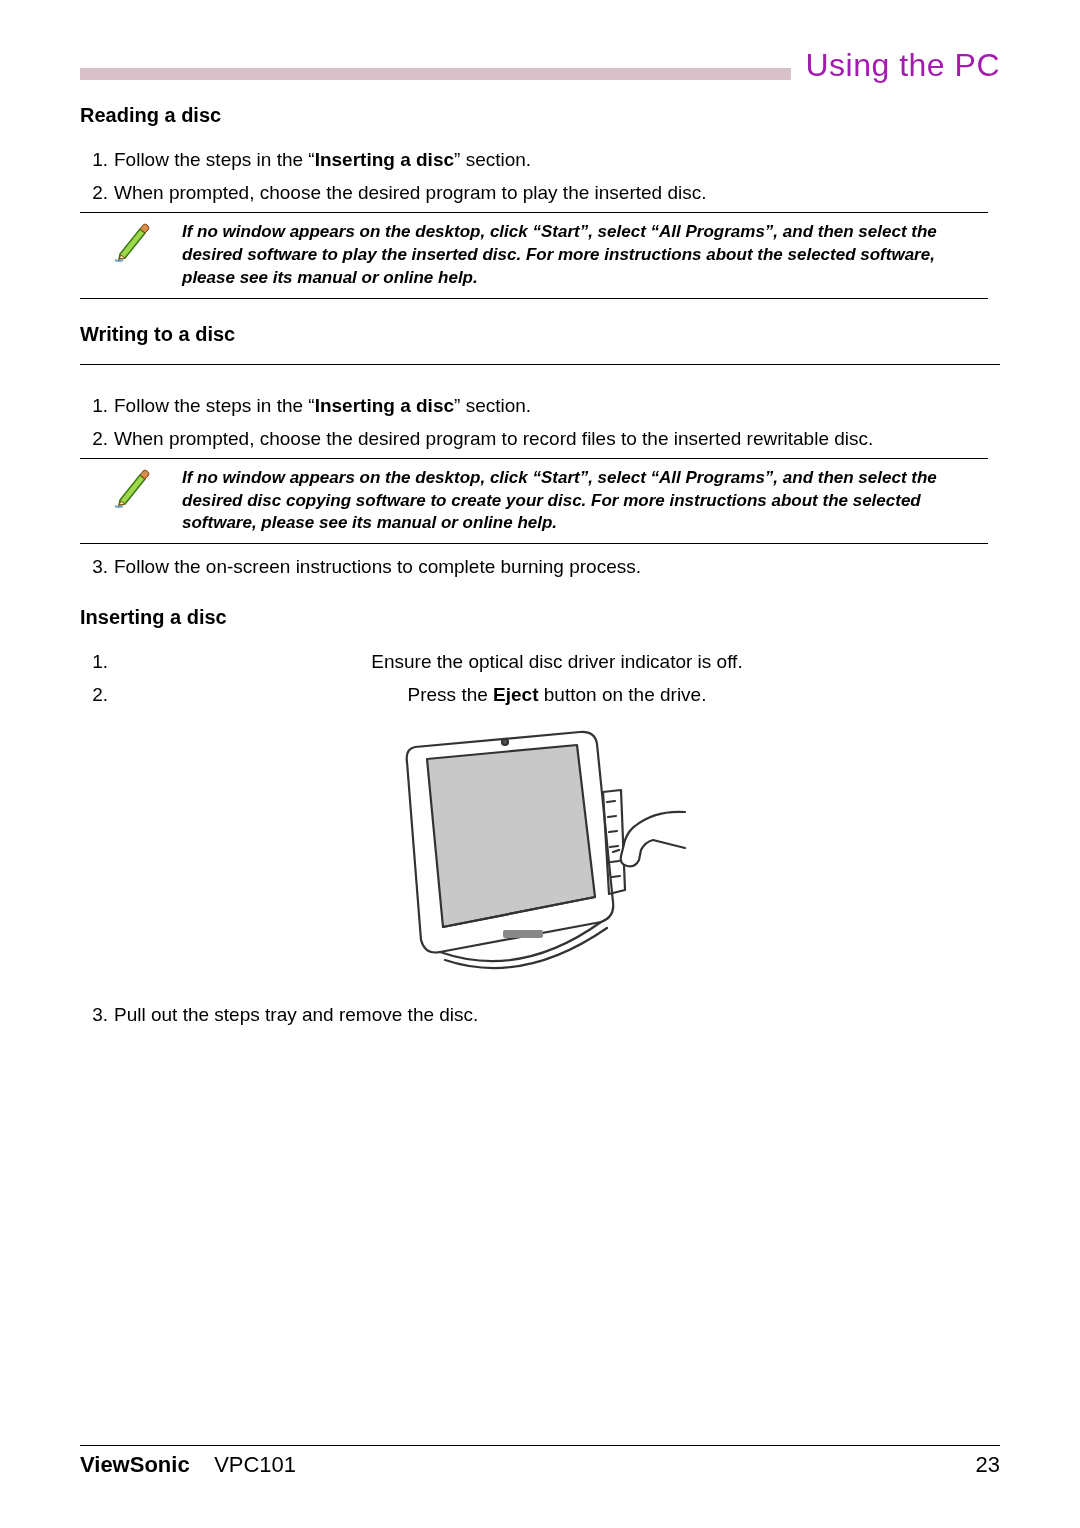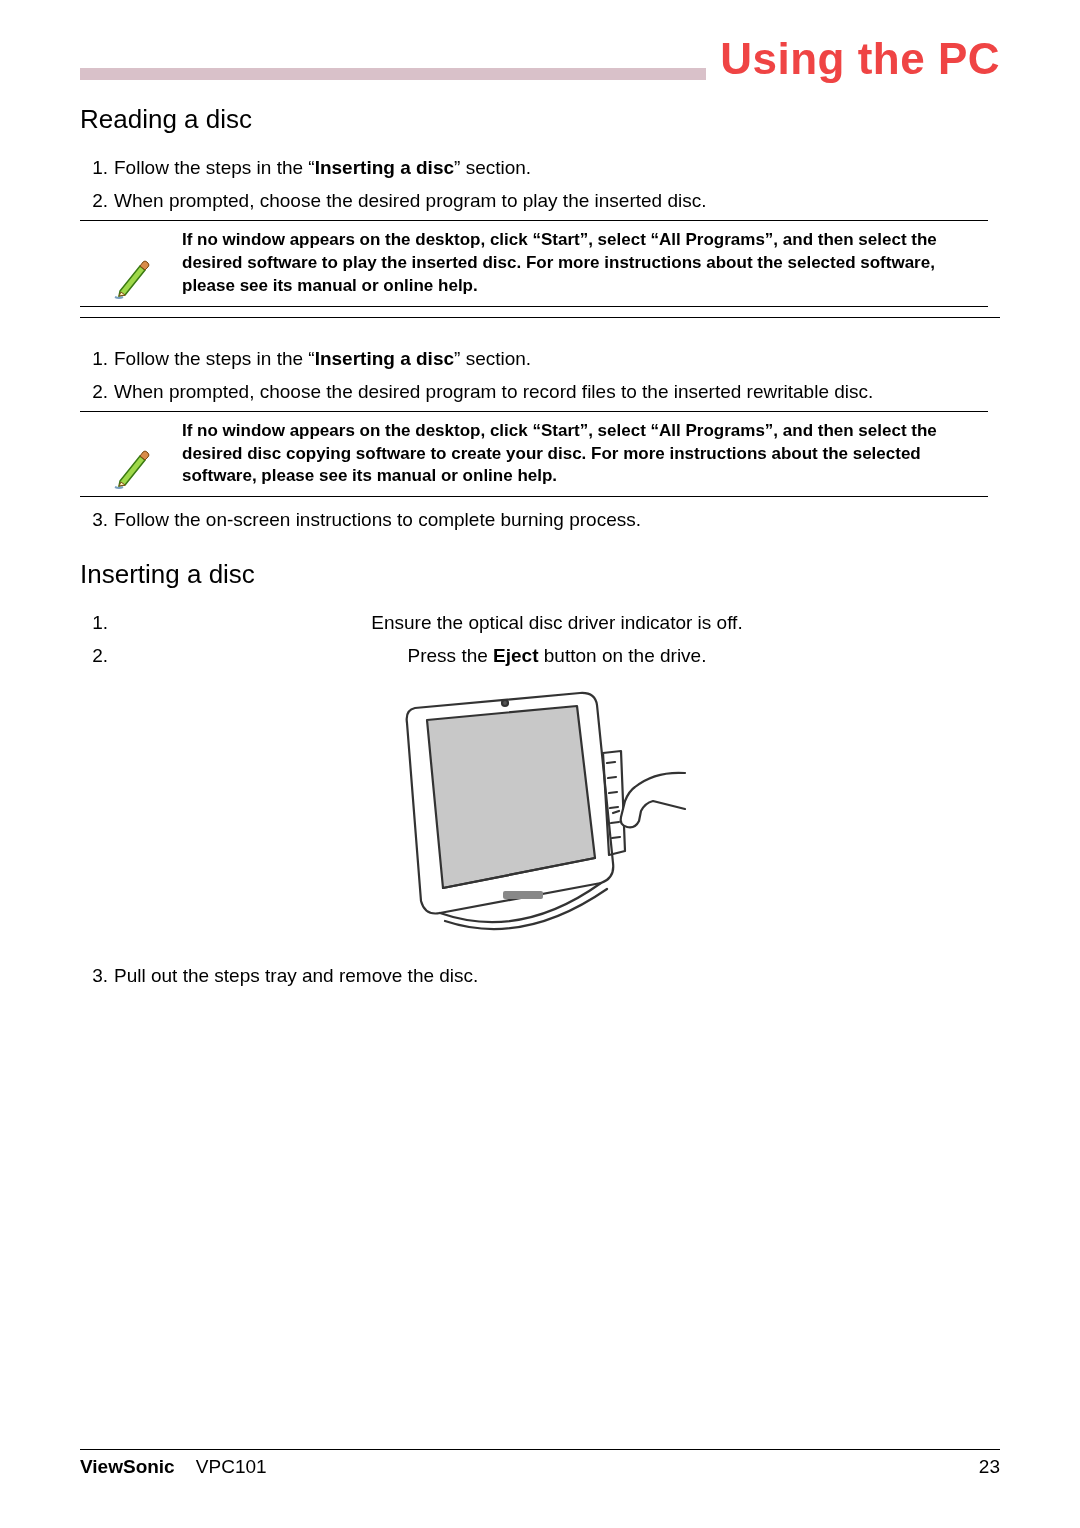--- a/index.html
+++ b/index.html
@@ -24,28 +24,28 @@
     left: 0; right: 0; bottom: 0;
     height: 12px;
     background: #d9c1c9;
   }
   .header-line .title {
     position: absolute;
     right: 0;
     bottom: -4px;
     background: #fff;
     padding-left: 14px;
-    font-size: 44px;
+    font-size: 32px;
+    font-weight: normal;
+    color: #a21caf;
+    letter-spacing: 0.5px;
+  }
+  .section-heading {
+    font-size: 20px;
     font-weight: bold;
-    color: #ef4444;
-    letter-spacing: 0.5px;
-  }
-  .section-heading {
-    font-size: 26px;
-    font-weight: normal;
     margin: 24px 0 18px 0;
   }
   ol.steps {
     list-style: none;
     counter-reset: step;
     padding-left: 34px;
     font-size: 19px;
     line-height: 1.55;
   }
   ol.steps > li {
@@ -58,23 +58,24 @@
     position: absolute;
     left: -30px;
     width: 24px;
     text-align: right;
   }
   .bold { font-weight: bold; }
   .note-box {
     border-top: 1.5px solid #000;
     border-bottom: 1.5px solid #000;
     display: flex;
-    align-items: flex-end;
+    align-items: flex-start;
     padding: 6px 2px 6px 2px;
     margin: 4px 12px 8px 0;
+    font-style: italic;
   }
   .note-icon-cell {
     width: 100px;
     flex: 0 0 100px;
     display: flex;
     align-items: center;
     justify-content: center;
   }
   .note-text {
     flex: 1;
@@ -95,21 +96,21 @@
     margin: 12px 0 18px 0;
   }
   .footer {
     position: absolute;
     left: 80px; right: 80px;
     bottom: 50px;
     border-top: 1.5px solid #000;
     display: flex;
     justify-content: space-between;
     padding-top: 6px;
-    font-size: 19px;
+    font-size: 22px;
   }
   .footer .brand { font-weight: bold; }
 </style>
 </head>
 <body>
 
 <div class="page">
 
   <div class="header-line">
     <div class="bar"></div>
@@ -132,20 +133,21 @@
       <svg width="38" height="44" viewBox="0 0 38 44">
         <path d="M7 35 L27 10 L32 14 L12 39 L6 40 Z" fill="#9fd84a" stroke="#3a7a12" stroke-width="1.5"></path>
         <path d="M27 10 L30 6 Q32 4 34 6 L35 7 Q37 9 35 11 L32 14 Z" fill="#d98c4a" stroke="#7a4a12" stroke-width="1"></path>
         <path d="M6 40 L8 36 L12 39 Z" fill="#fff1c0" stroke="#7a4a12" stroke-width="1"></path>
         <path d="M2 41 Q6 43 10 41" fill="none" stroke="#7aa0c0" stroke-width="2"></path>
       </svg>
     </div>
     <div class="note-text">If no window appears on the desktop, click “Start”, select “All Programs”, and then select the desired software to play the inserted disc. For more instructions about the selected software, please see its manual or online help.</div>
   </div>
 
+  <div class="section-heading">Writing to a disc</div>
 
   <hr class="hr-full">
 
 
   <ol class="steps" style="margin-top:26px;">
     <li>
       <span>Follow the steps in the “</span><span class="bold">Inserting a disc</span><span>” section.</span>
     </li>
     <li>
       <span>When prompted, choose the desired program to record files to the inserted rewritable disc.</span>

